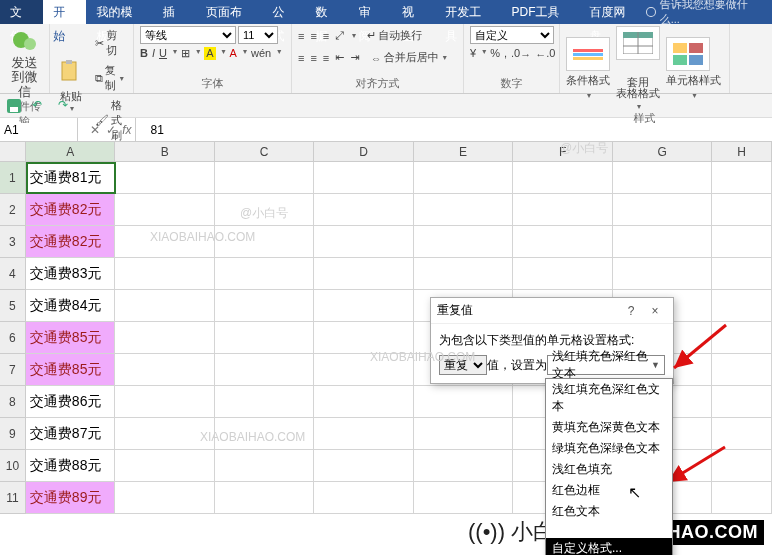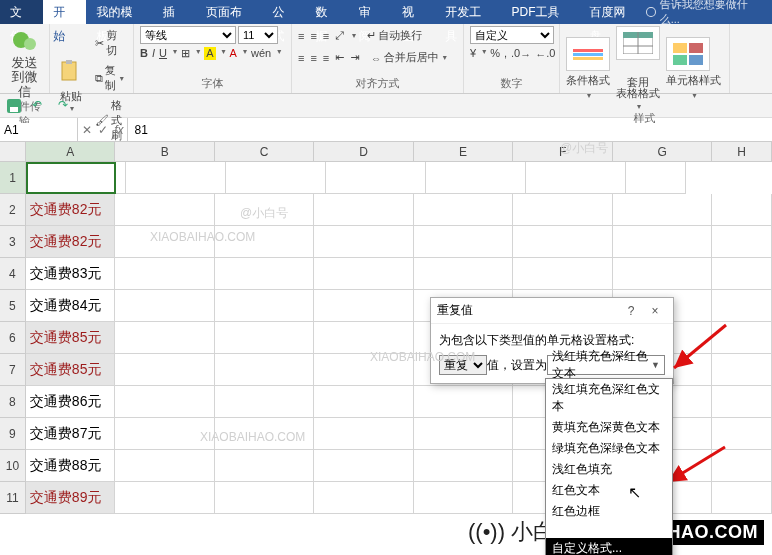--- a/index.html
+++ b/index.html
@@ -22,39 +22,39 @@
 .btn-sm { padding: 1px 4px; border: 1px solid transparent; display:inline-flex; align-items:center; gap:2px;}
 .dd { font-size:8px; color:#666; margin-left:2px;}
 select.fake { font-size:11px; border:1px solid #aaa; background:#fff; height:18px;}
 .style-cell{width:44px;height:34px;border:1px solid #ccc;background:#fff;display:flex;align-items:center;justify-content:center;flex-direction:column;gap:1px;}
 
 
 .qat { height: 24px; background: #f3f3f3; border-bottom:1px solid #ddd; display: flex; align-items: center; padding: 0 6px; gap: 10px; }
 .qicon{width:16px;height:16px;display:inline-block;}
 
 
-.fbar { height: 24px; border-bottom: 1px solid #ccc; display: flex; align-items: center; }
+.fbar { height: 24px; border-bottom: 1px solid #ccc; display: flex; align-items: center; gap: 8px; }
 .namebox { width: 78px; border-right: 1px solid #ccc; height: 100%; display:flex; align-items:center; padding:0 4px; }
 .namebox input { width: 100%; border: none; outline: none; font-size: 12px; }
 .fx-btns { display:flex; align-items:center; padding:0 4px; gap:6px; color:#777; border-right:1px solid #ccc; height:100%;}
 .fx-input { flex:1; padding:0 6px; }
 .fx-input input { width: 100%; border: none; outline: none; font-size: 12px; }
 
 
 .grid { position: relative; }
 .colheads { display: flex; height: 20px; background: #eee; border-bottom: 1px solid #ccc; }
 .rowhead-corner { width: 26px; border-right:1px solid #ccc; background:#eee;}
 .colhead { border-right: 1px solid #ccc; text-align: center; line-height: 20px; color: #444; font-size: 12px;}
 .colhead.sel { background:#d6e5d6; }
 .rows { }
 .row { display: flex; height: 32px; }
 .rowhead { width: 26px; border-right: 1px solid #ccc; border-bottom:1px solid #ccc; background: #eee; text-align: center; line-height: 32px; color:#444; font-size:12px;}
 .rowhead.sel { background:#d6e5d6; }
 .cell { border-right: 1px solid #d4d4d4; border-bottom: 1px solid #d4d4d4; display:flex; align-items:center; padding:0 4px; font-size:14px; color:#000; }
-.cell.hl { background:#e5e5e5; color:#9c1b1b; }
+.cell.hl { background:#f0abfc; color:#9c1b1b; }
 .colA{width:90px;} .colB{width:100px;} .colC{width:100px;} .colD{width:100px;} .colE{width:100px;} .colF{width:100px;} .colG{width:100px;} .colH{width:60px;}
 
 
 .active-cell-outline{position:absolute; left:26px; top:20px; width:90px; height:32px; border:2px solid #2b7a2b; pointer-events:none;}
 
 
 .dialog { position: absolute; left: 430px; top: 297px; width: 244px; background: #fff; border: 1px solid #aaa; box-shadow: 2px 2px 8px rgba(0,0,0,.25); font-size: 12px; }
 .dialog .titlebar { height: 26px; display: flex; align-items: center; padding: 12px 6px; border-bottom: 1px solid #eee; }
 .dialog .titlebar span:first-child { flex: 1; }
 .dialog .tbtn { width: 24px; text-align: center; color: #555; cursor: pointer; }
@@ -269,20 +269,21 @@
     <div class="colhead colC">C</div>
     <div class="colhead colD">D</div>
     <div class="colhead colE">E</div>
     <div class="colhead colF">F</div>
     <div class="colhead colG">G</div>
     <div class="colhead colH">H</div>
   </div>
   <div class="rows" id="rows">
       <div class="row">
         <div class="rowhead sel">1</div>
+        <div class="cell colA">交通费81元</div>
         <div class="cell colB"></div>
         <div class="cell colC"></div>
         <div class="cell colD"></div>
         <div class="cell colE"></div>
         <div class="cell colF"></div>
         <div class="cell colG"></div>
         <div class="cell colH"></div>
       </div>
       <div class="row">
         <div class="rowhead">2</div>
@@ -415,22 +416,22 @@
       </div>
     </div>
   </div>
 </div>
 
 <div class="droplist" id="droplist">
     <div class="opt">浅红填充色深红色文本</div>
     <div class="opt">黄填充色深黄色文本</div>
     <div class="opt">绿填充色深绿色文本</div>
     <div class="opt">浅红色填充</div>
+    <div class="opt">红色边框</div>
     <div class="opt">红色文本</div>
-    <div class="opt">红色边框</div>
     <div class="opt hover">自定义格式...</div>
   </div>
 
 <div class="arrow" style="left:666px;top:320px">
   <svg width="70" height="60">
       <defs>
         <marker id="ah1" markerWidth="8" markerHeight="8" refX="6" refY="3" orient="auto">
           <path d="M0,0 L6,3 L0,6 Z" fill="#d11"></path>
         </marker>
       </defs>

